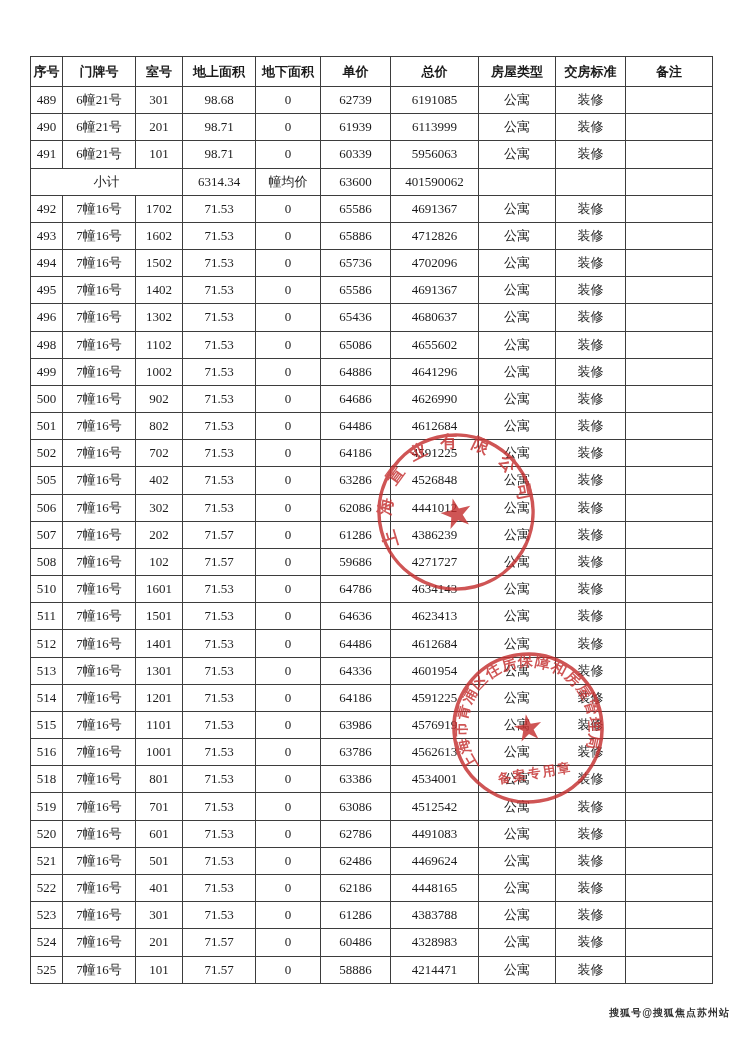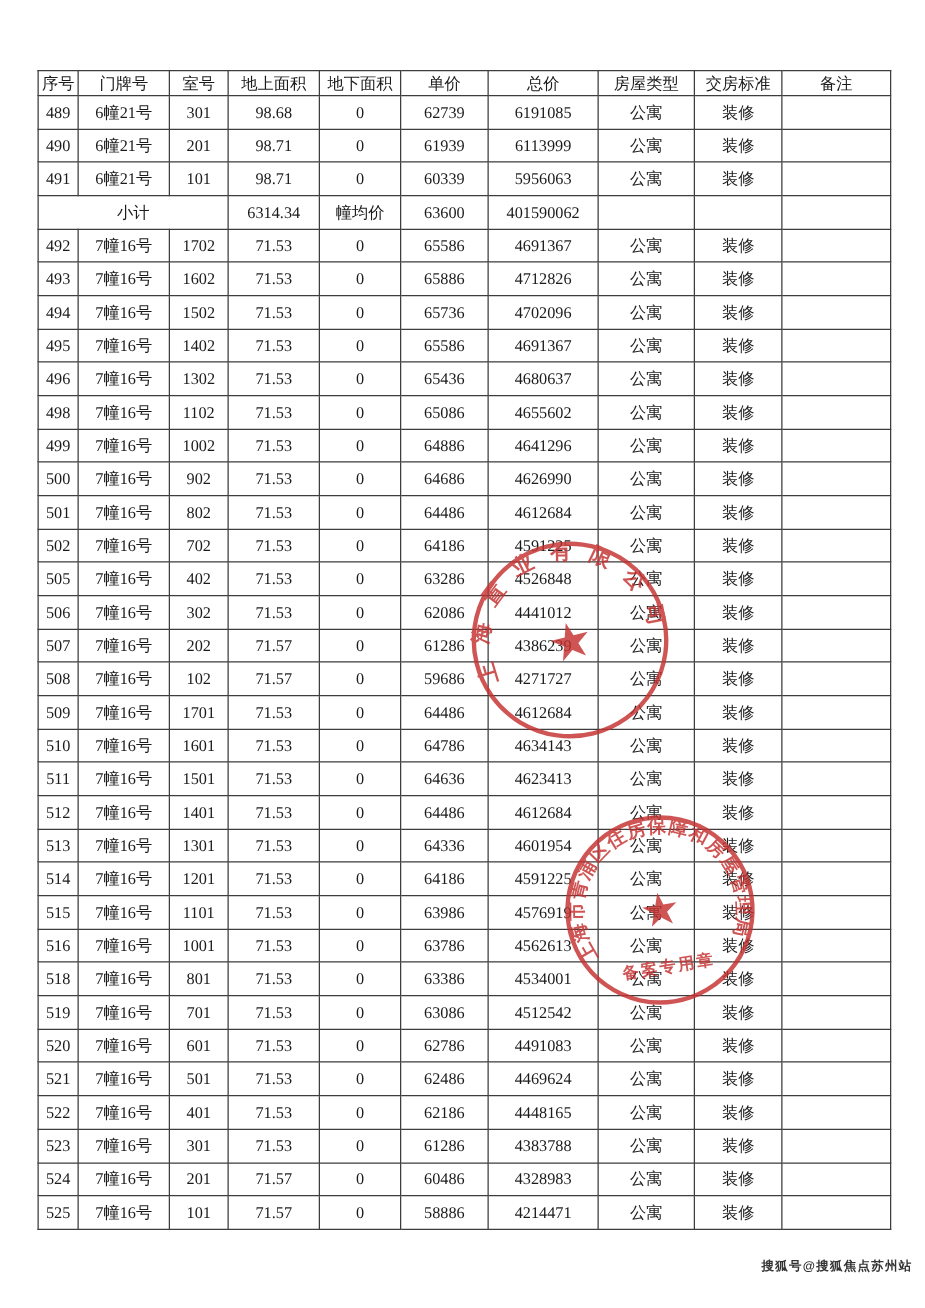--- a/index.html
+++ b/index.html
@@ -9,21 +9,21 @@
 
   table.price-table {
     position:absolute; left:30px; top:56px; width:682px; height:928px;
     border-collapse:collapse; table-layout:fixed;
   }
   .price-table th, .price-table td {
     border:1px solid #3d3d3d; text-align:center; vertical-align:middle;
     font-size:13px; color:#1b1b1b; padding:0 2px; font-weight:normal;
     white-space:nowrap; overflow:hidden;
   }
-  .price-table thead th { height:20px; }
+  .price-table thead th { height:30px;font-weight:bold; }
 
   .stamp { position:absolute; pointer-events:none; opacity:0.82; z-index:5; }
   .stamp svg { display:block; }
   .stamp .ring { fill:none; stroke:#c53030; stroke-width:3.5; }
   .stamp .ring-text { fill:#c53030; font-weight:bold; }
   .stamp .star { fill:#c53030; }
   .stamp-upper { left:372px; top:428px; transform:rotate(-14deg); }
   .stamp-upper .ring-text { font-size:17px; letter-spacing:13px; }
   .stamp-upper .star { font-size:40px; }
   .stamp-lower { left:448px; top:648px; transform:rotate(-9deg); }
@@ -278,32 +278,20 @@
           <td>102</td>
           <td>71.57</td>
           <td>0</td>
           <td>59686</td>
           <td>4271727</td>
           <td>公寓</td>
           <td>装修</td>
           <td></td>
         </tr>
         <tr>
-          <td>509</td>
-          <td>7幢16号</td>
-          <td>1701</td>
-          <td>71.53</td>
-          <td>0</td>
-          <td>64486</td>
-          <td>4612684</td>
-          <td>公寓</td>
-          <td>装修</td>
-          <td></td>
-        </tr>
-        <tr>
           <td>510</td>
           <td>7幢16号</td>
           <td>1601</td>
           <td>71.53</td>
           <td>0</td>
           <td>64786</td>
           <td>4634143</td>
           <td>公寓</td>
           <td>装修</td>
           <td></td>

